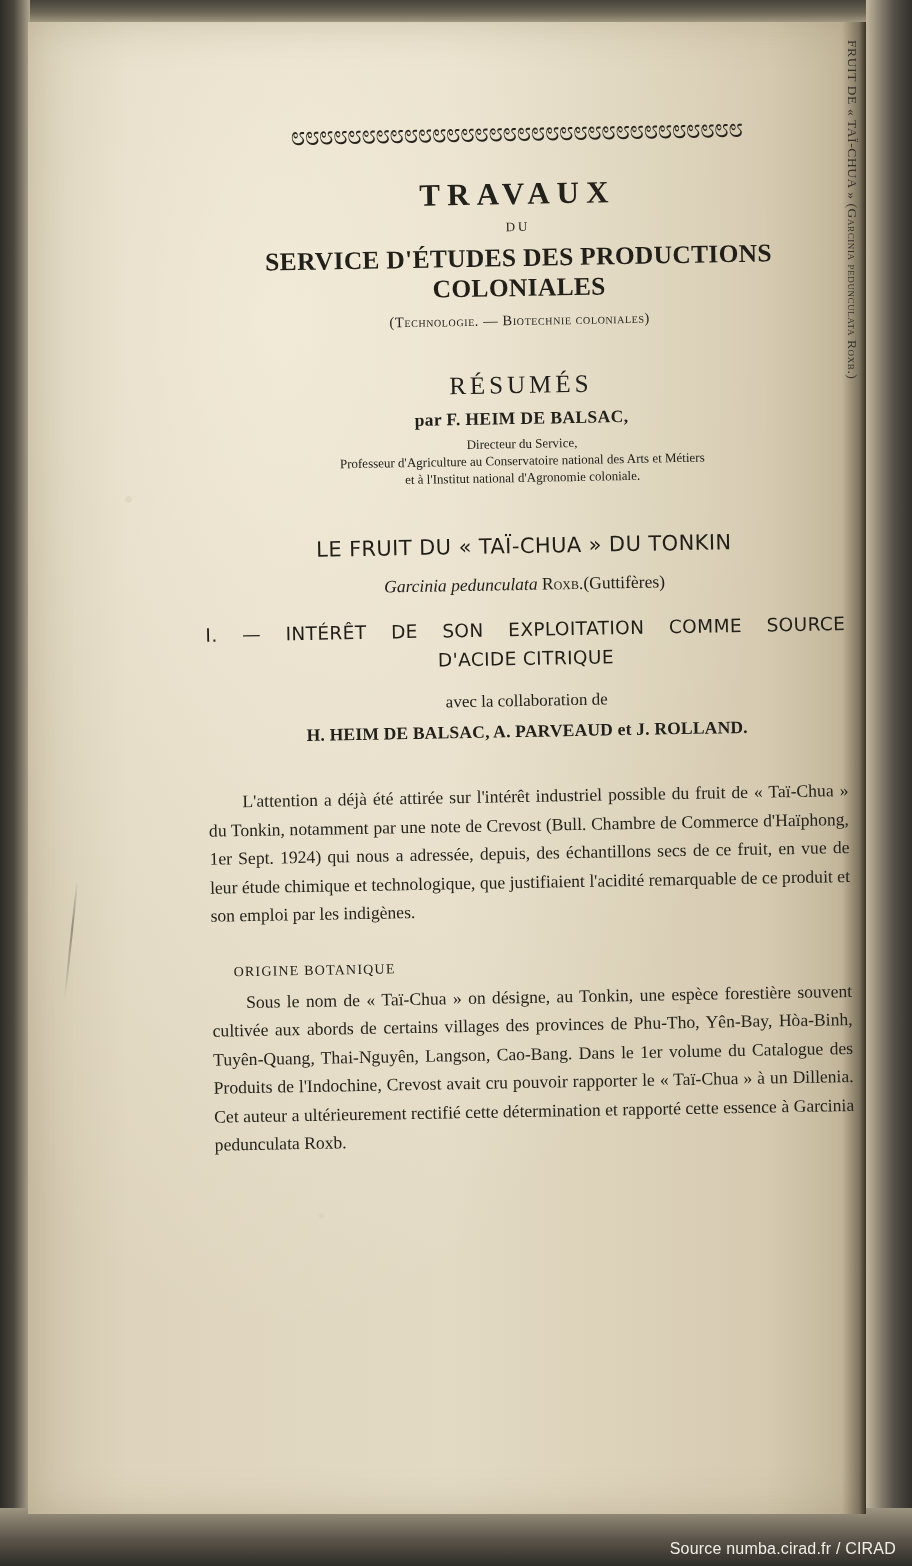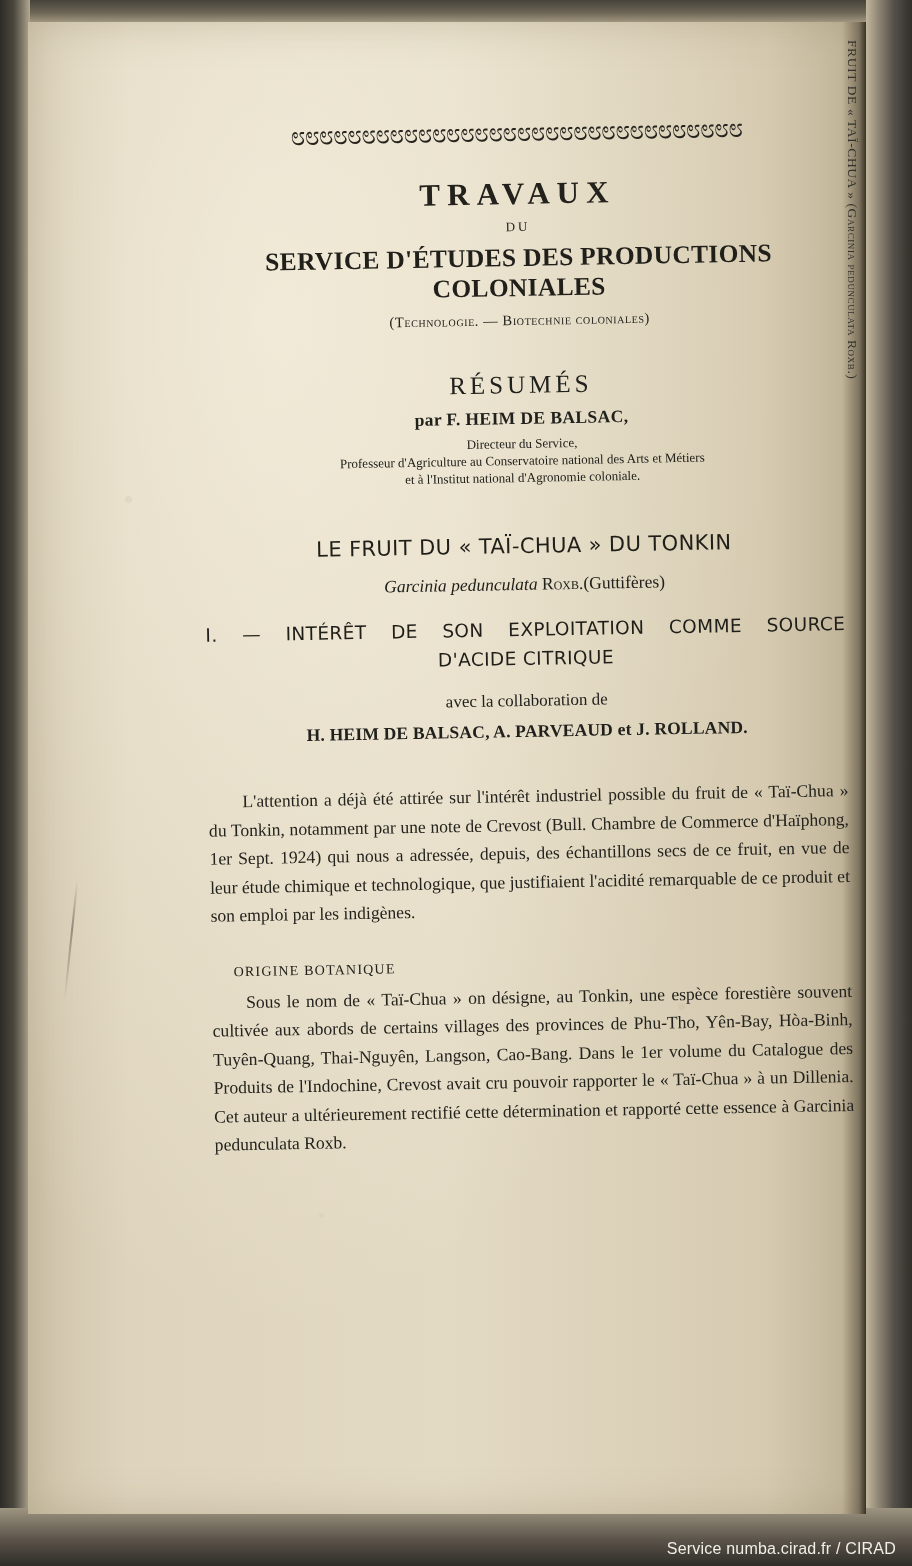--- a/index.html
+++ b/index.html
@@ -293,15 +293,15 @@
     <div class="body-text">L'attention a déjà été attirée sur l'intérêt industriel possible du fruit de « Taï-Chua » du Tonkin, notamment par une note de Crevost (Bull. Chambre de Commerce d'Haïphong, 1er Sept. 1924) qui nous a adressée, depuis, des échantillons secs de ce fruit, en vue de leur étude chimique et technologique, que justifiaient l'acidité remarquable de ce produit et son emploi par les indigènes.</div>
 
     <div class="origine">ORIGINE BOTANIQUE</div>
 
     <div class="body-text second">Sous le nom de « Taï-Chua » on désigne, au Tonkin, une espèce forestière souvent cultivée aux abords de certains villages des provinces de Phu-Tho, Yên-Bay, Hòa-Binh, Tuyên-Quang, Thai-Nguyên, Langson, Cao-Bang. Dans le 1er volume du Catalogue des Produits de l'Indochine, Crevost avait cru pouvoir rapporter le « Taï-Chua » à un Dillenia. Cet auteur a ultérieurement rectifié cette détermination et rapporté cette essence à Garcinia pedunculata Roxb.</div>
 
   </div>
 
   <div class="vertical-note">FRUIT  DE  « TAÏ-CHUA » (Garcinia pedunculata Roxb.)</div>
 
-  <div class="source-credit">Service numba.cirad.fr / CIRAD</div>
+  <div class="source-credit">Source numba.cirad.fr / CIRAD</div>
 
 </div>
 
 </body></html>

